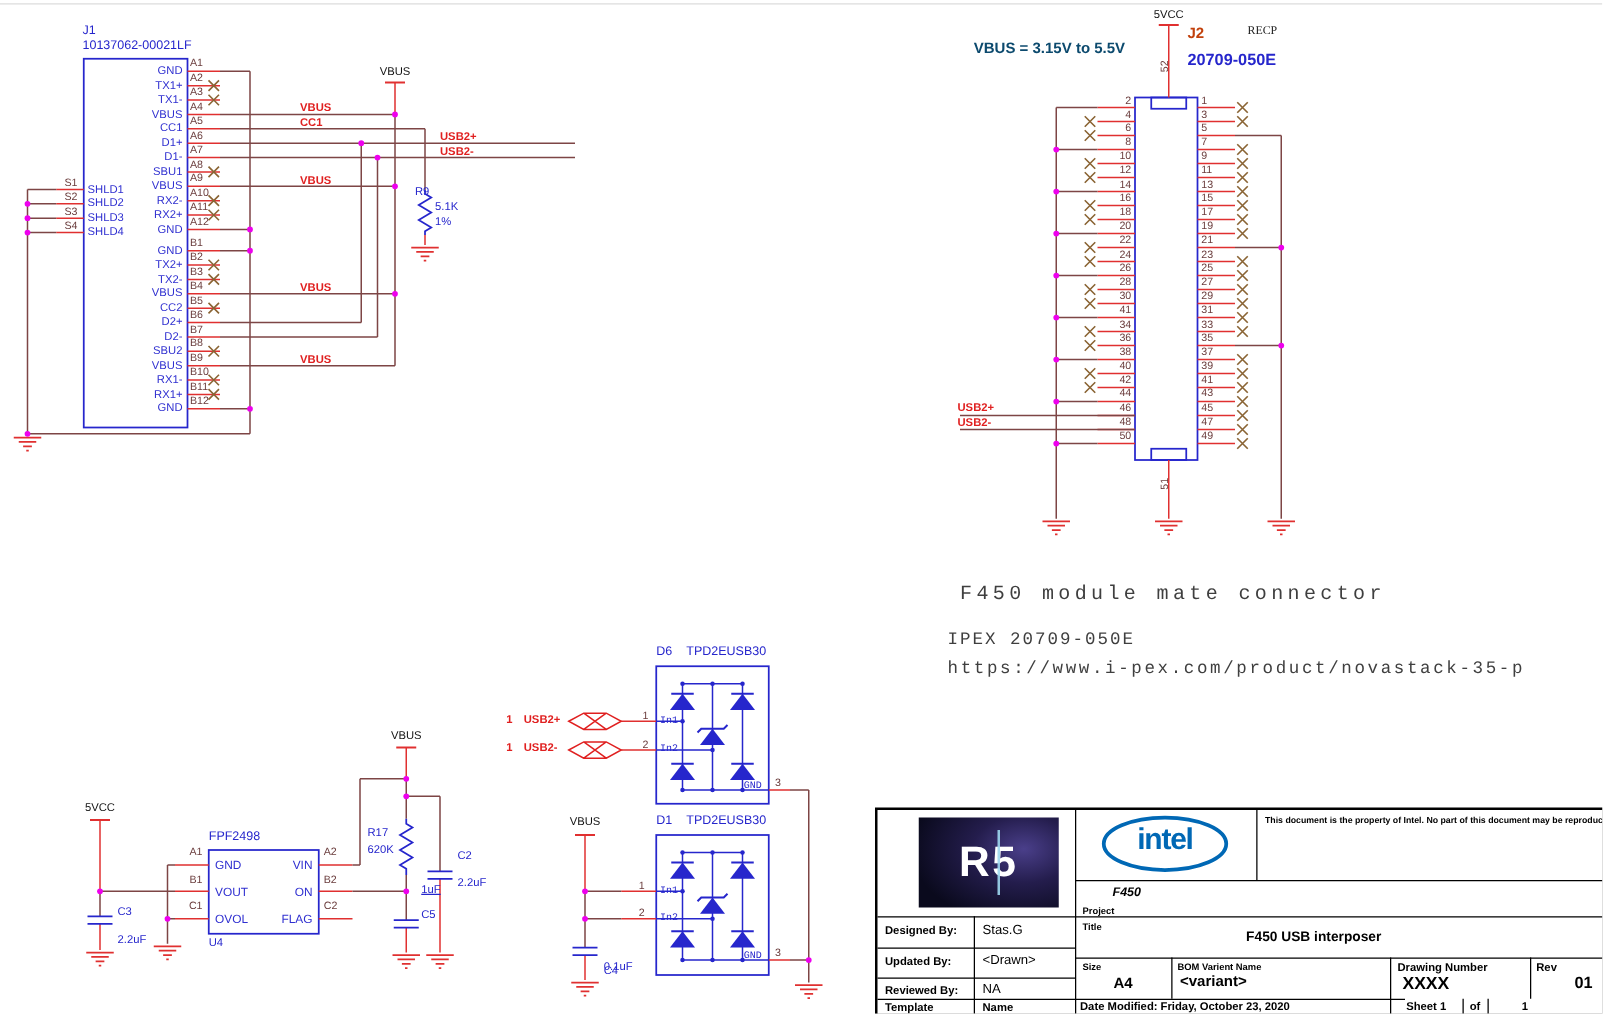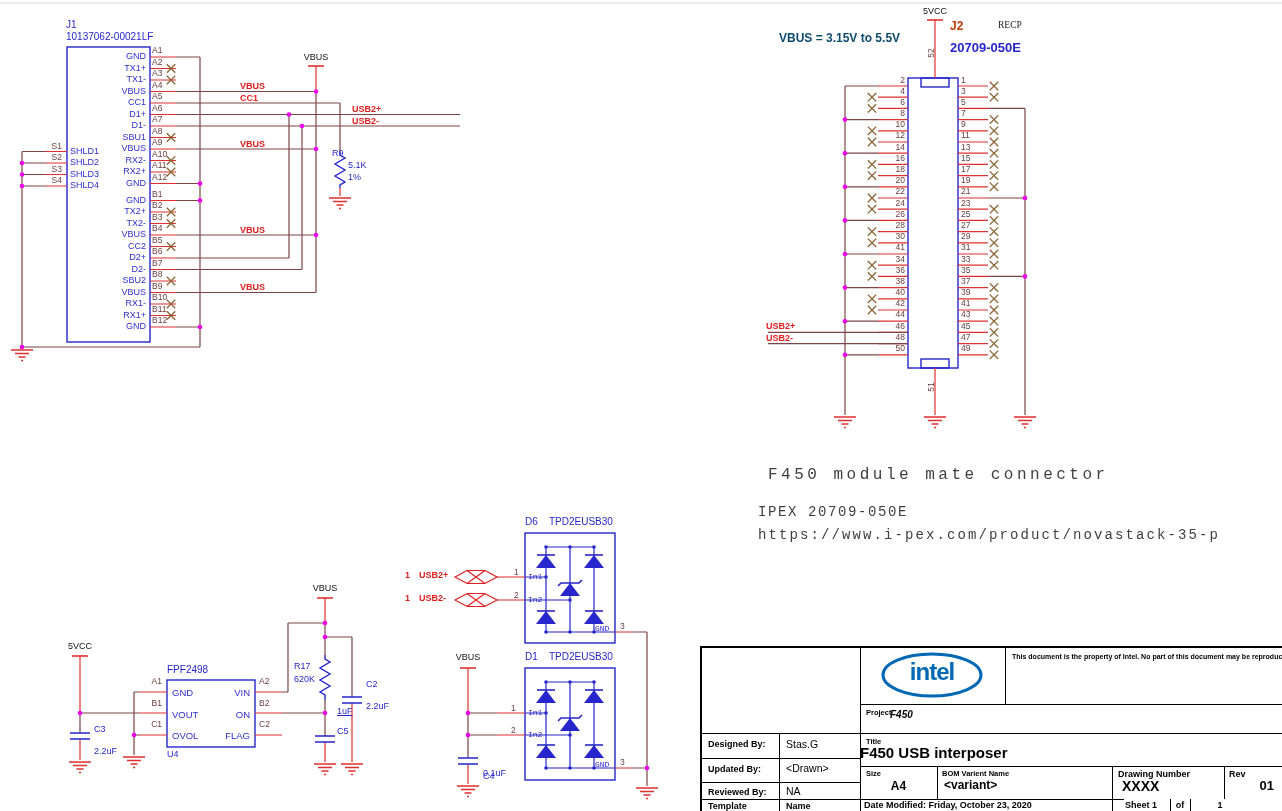--- a/index.html
+++ b/index.html
@@ -493,42 +493,46 @@
   <div class="ln" style="left:158px;top:56px;width:422px;height:1px;"></div>
   <div class="ln" style="left:158px;top:85px;width:422px;height:1px;"></div>
   <div class="ln" style="left:158px;top:118px;width:422px;height:1px;"></div>
   <div class="ln" style="left:303px;top:0;width:1px;height:56px;"></div>
   <div class="ln" style="left:235px;top:118px;width:1px;height:33px;"></div>
   <div class="ln" style="left:410px;top:118px;width:1px;height:45px;"></div>
   <div class="ln" style="left:522px;top:118px;width:1px;height:33px;"></div>
   <div class="ln" style="left:468px;top:151px;width:1px;height:12px;"></div>
   <div class="ln" style="left:488px;top:151px;width:1px;height:12px;"></div>
 
+  <div id="rslogo">
+        <span>R5</span>
+        <span class="bar"></span>
+      </div>
 
   <div id="intelcell">
     <svg width="143" height="56">
           <ellipse cx="70" cy="27" rx="49" ry="21" fill="none" stroke="#0068b5" stroke-width="3"></ellipse>
         </svg>
     <div class="itxt">intel</div>
   </div>
   <div class="tt disc">This document is the property of Intel. No part of this document may be reproduced, stored in retrieval system, or transmitted in any form or any means, electronic, mechanical, photocopying, recording or otherwise without prior written permission from Intel.</div>
 
   <div class="tt lab" style="left:6px;top:91px;">Designed By:</div>
   <div class="tt val" style="left:84px;top:90px;">Stas.G</div>
   <div class="tt lab" style="left:6px;top:116px;">Updated By:</div>
   <div class="tt val" style="left:84px;top:114px;">&lt;Drawn&gt;</div>
   <div class="tt lab" style="left:6px;top:139px;">Reviewed By:</div>
   <div class="tt val" style="left:84px;top:137px;">NA</div>
   <div class="tt lab" style="left:6px;top:153px;">Template</div>
   <div class="tt lab" style="left:84px;top:153px;">Name</div>
 
-  <div class="tt small-lab" style="left:164px;top:60px;">Project</div>
+  <div class="tt small-lab" style="left:164px;top:76px;">Project</div>
   <div class="tt" style="left:188px;top:61px;font-size:10px;font-weight:bold;font-style:italic;">F450</div>
   <div class="tt small-lab" style="left:164px;top:89px;">Title</div>
-  <div class="tt" style="left:158px;top:96px;width:382px;text-align:left;font-size:15px;font-weight:bold;">F450 USB interposer</div>
+  <div class="tt" style="left:158px;top:96px;width:382px;text-align:center;font-size:11px;font-weight:bold;">F450 USB interposer</div>
   <div class="tt small-lab" style="left:164px;top:121px;">Size</div>
   <div class="tt" style="left:158px;top:131px;width:77px;text-align:center;font-size:12px;font-weight:bold;">A4</div>
   <div class="tt small-lab" style="left:240px;top:121px;">BOM Varient Name</div>
   <div class="tt" style="left:242px;top:130px;font-size:12px;font-weight:bold;">&lt;variant&gt;</div>
   <div class="tt lab" style="left:416px;top:121px;">Drawing Number</div>
   <div class="tt" style="left:420px;top:130px;font-size:14px;font-weight:bold;">XXXX</div>
   <div class="tt lab" style="left:527px;top:121px;">Rev</div>
   <div class="tt" style="left:522px;top:130px;width:50px;text-align:right;font-size:13px;font-weight:bold;">01</div>
   <div class="tt lab" style="left:162px;top:152px;">Date Modified: Friday, October 23, 2020</div>
   <div class="tt lab" style="left:410px;top:152px;width:58px;text-align:center;">Sheet 1</div>

